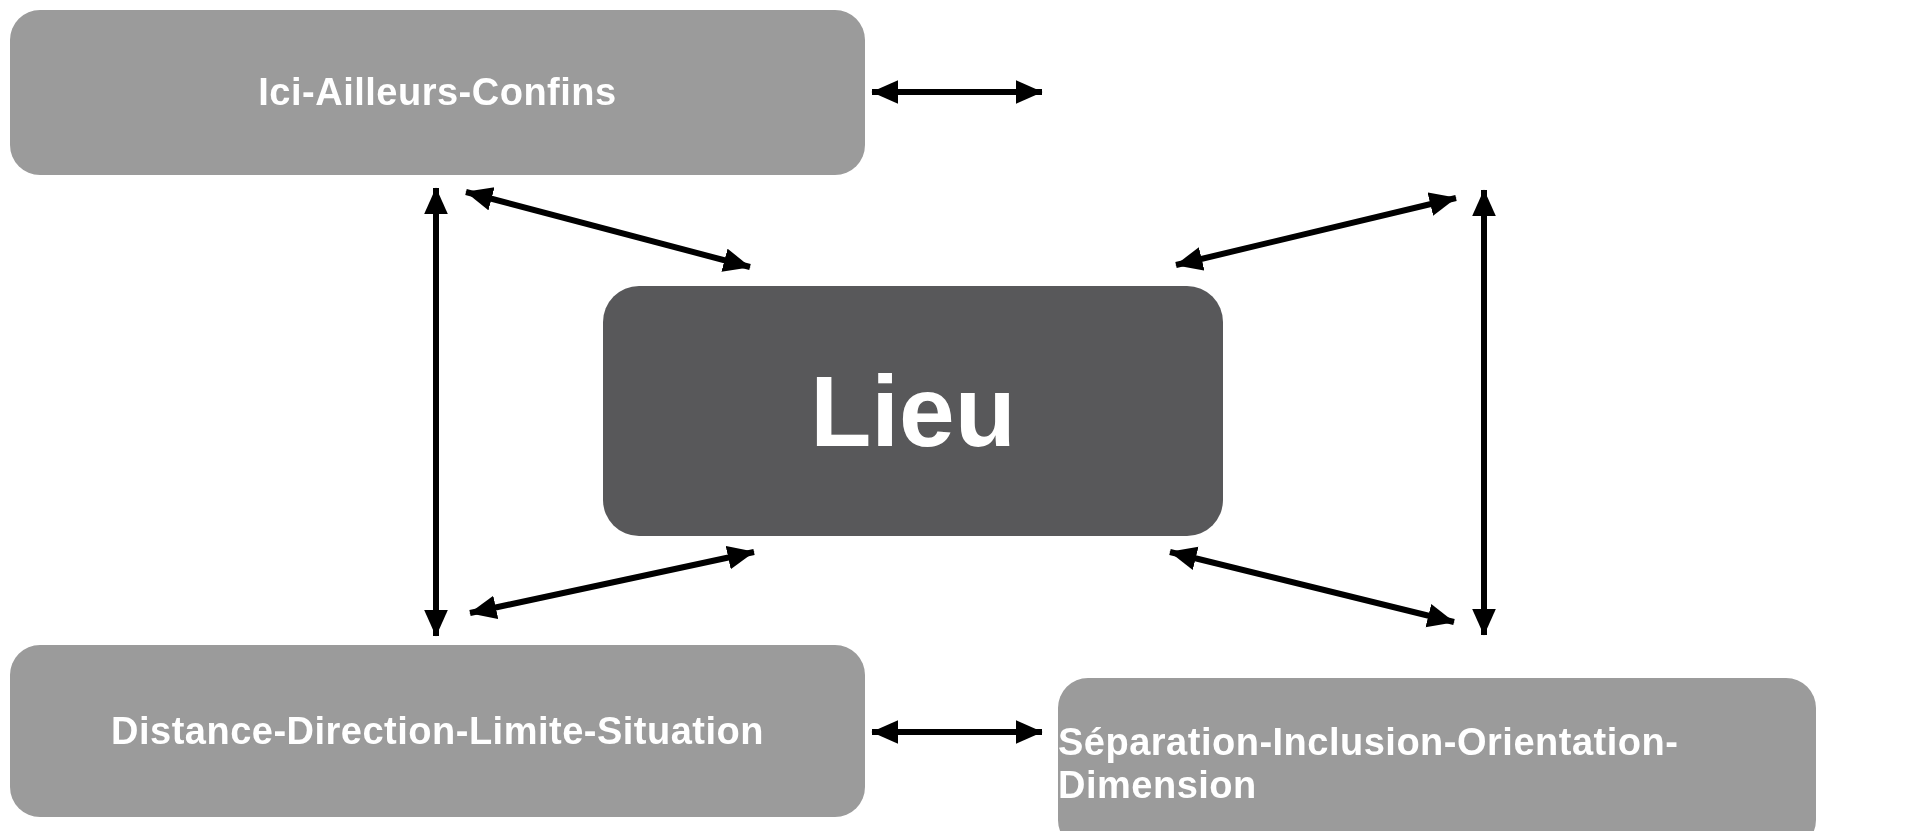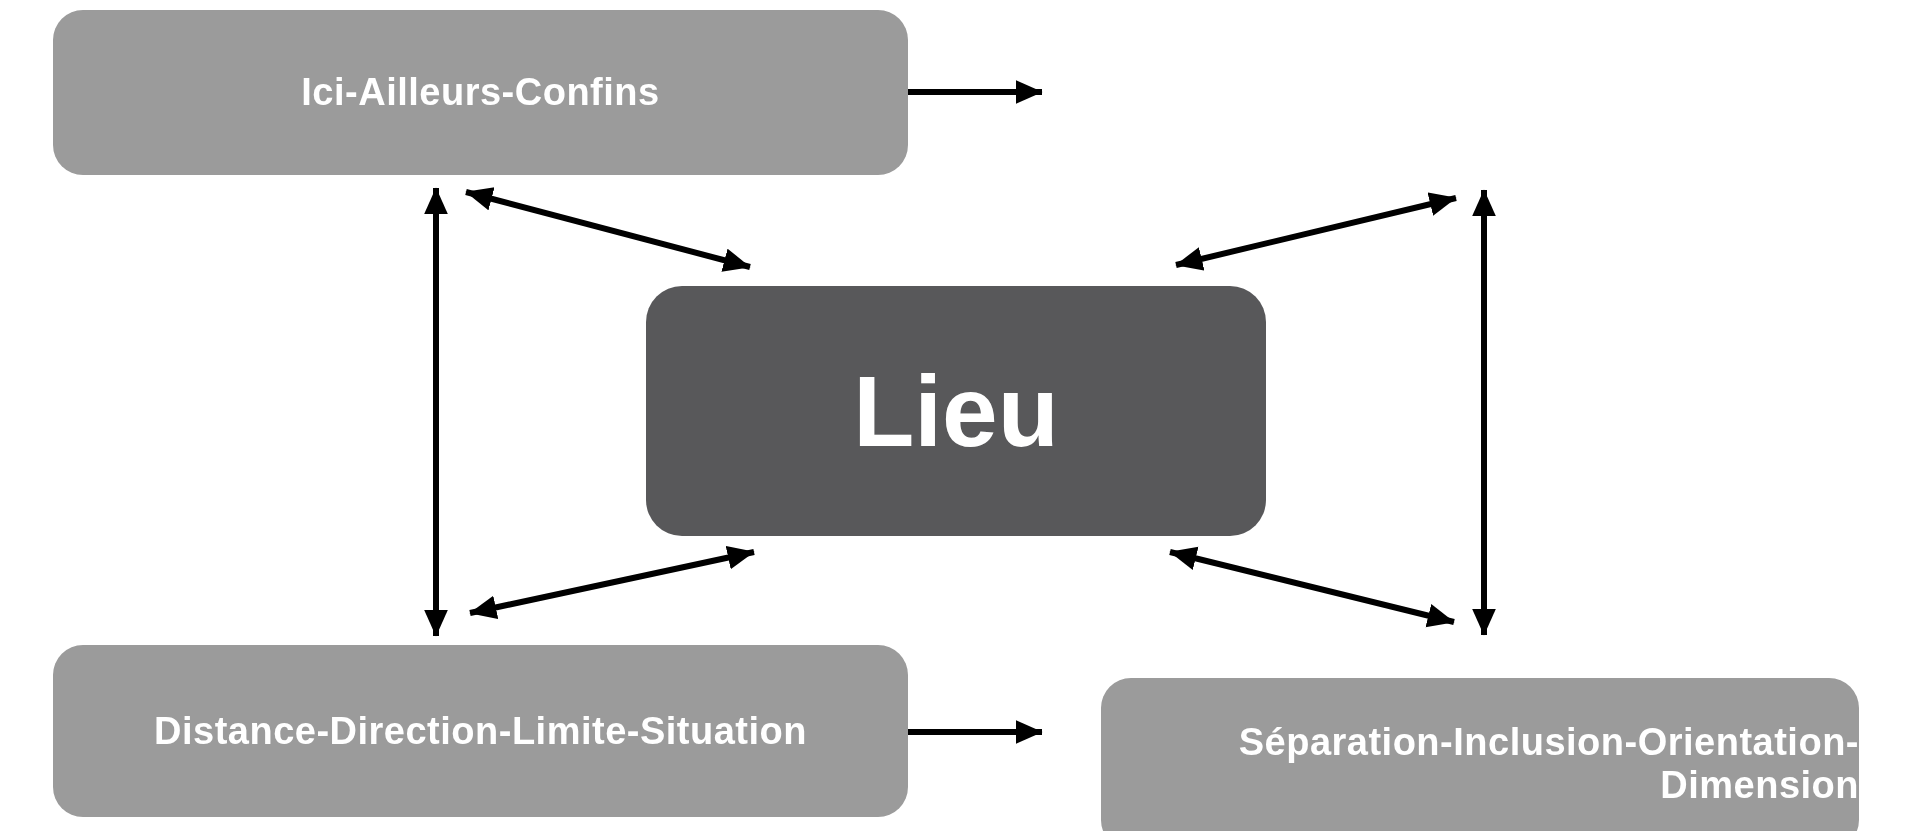--- a/index.html
+++ b/index.html
@@ -24,24 +24,23 @@
   }
   .arrow-layer line {
     stroke: #000000;
     stroke-width: 6;
   }
   .node {
     position: absolute;
     display: flex;
     align-items: center;
     justify-content: center;
-    text-align: right;
+    text-align: left;
     color: #ffffff;
     box-sizing: border-box;
-    margin-left: 43px;
   }
   .node-outer {
     background: #9b9b9b;
     border-radius: 30px;
     font-size: 38px;
     font-weight: 600;
     letter-spacing: 0.5px;
   }
   .node-center {
     background: #58585a;

